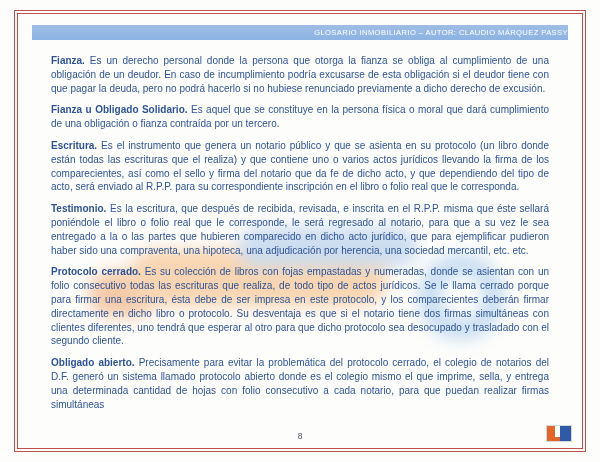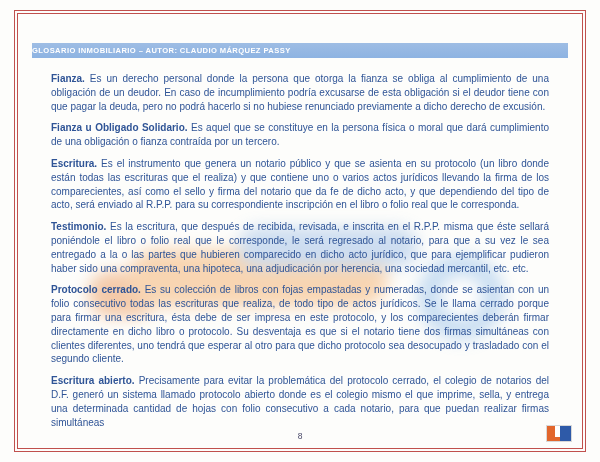--- a/index.html
+++ b/index.html
@@ -18,28 +18,28 @@
     box-sizing:border-box;
   }
   .frame-inner{
     width:100%;height:100%;
     border:1px solid #c0504d;
     box-sizing:border-box;
     position:relative;
     background:transparent;
   }
   .header-bar{
-    margin:29px 14px 0 14px;
+    margin:11px 14px 0 14px;
     height:15px;
     background:linear-gradient(to bottom,#9ebde4,#8db3e2);
     color:#ffffff;
     font-size:7.6px;
-    font-weight:bold;
+    font-weight:normal;
     letter-spacing:.4px;
-    text-align:left;
+    text-align:right;
     line-height:15px;
     text-transform:uppercase;
   }
   .watermark{
     position:absolute;
     left:70px;top:195px;right:60px;height:150px;
     filter:blur(8px);
     opacity:.42;
     pointer-events:none;
     z-index:1;
@@ -105,21 +105,21 @@
       <p><span class="term">Fianza.</span><span> Es un derecho personal donde la persona que otorga la fianza se obliga al cumplimiento de una obligación de un deudor. En caso de incumplimiento podría excusarse de esta obligación si el deudor tiene con que pagar la deuda, pero no podrá hacerlo si no hubiese renunciado previamente a dicho derecho de excusión.</span></p>
 
       <p><span class="term">Fianza u Obligado Solidario.</span><span> Es aquel que se constituye en la persona física o moral que dará cumplimiento de una obligación o fianza contraída por un tercero.</span></p>
 
       <p><span class="term">Escritura.</span><span> Es el instrumento que genera un notario público y que se asienta en su protocolo (un libro donde están todas las escrituras que el realiza) y que contiene uno o varios actos jurídicos llevando la firma de los comparecientes, así como el sello y firma del notario que da fe de dicho acto, y que dependiendo del tipo de acto, será enviado al R.P.P. para su correspondiente inscripción en el libro o folio real que le corresponda.</span></p>
 
       <p><span class="term">Testimonio.</span><span> Es la escritura, que después de recibida, revisada, e inscrita en el R.P.P. misma que éste sellará poniéndole el libro o folio real que le corresponde, le será regresado al notario, para que a su vez le sea entregado a la o las partes que hubieren comparecido en dicho acto jurídico, que para ejemplificar pudieron haber sido una compraventa, una hipoteca, una adjudicación por herencia, una sociedad mercantil, etc. etc.</span></p>
 
       <p><span class="term">Protocolo cerrado.</span><span> Es su colección de libros con fojas empastadas y numeradas, donde se asientan con un folio consecutivo todas las escrituras que realiza, de todo tipo de actos jurídicos. Se le llama cerrado porque para firmar una escritura, ésta debe de ser impresa en este protocolo, y los comparecientes deberán firmar directamente en dicho libro o protocolo. Su desventaja es que si el notario tiene dos firmas simultáneas con clientes diferentes, uno tendrá que esperar al otro para que dicho protocolo sea desocupado y trasladado con el segundo cliente.</span></p>
 
-      <p><span class="term">Escritura abierto.</span><span> Precisamente para evitar la problemática del protocolo cerrado, el colegio de notarios del D.F. generó un sistema llamado protocolo abierto donde es el colegio mismo el que imprime, sella, y entrega una determinada cantidad de hojas con folio consecutivo a cada notario, para que puedan realizar firmas simultáneas</span></p>
+      <p><span class="term">Obligado abierto.</span><span> Precisamente para evitar la problemática del protocolo cerrado, el colegio de notarios del D.F. generó un sistema llamado protocolo abierto donde es el colegio mismo el que imprime, sella, y entrega una determinada cantidad de hojas con folio consecutivo a cada notario, para que puedan realizar firmas simultáneas</span></p>
     </div>
 
     <div class="footer">
       <div class="page-number">8</div>
       <div class="footer-logo">
         <div class="fl-orange"></div>
         <div class="fl-white"></div>
         <div class="fl-blue"></div>
       </div>
     </div>

